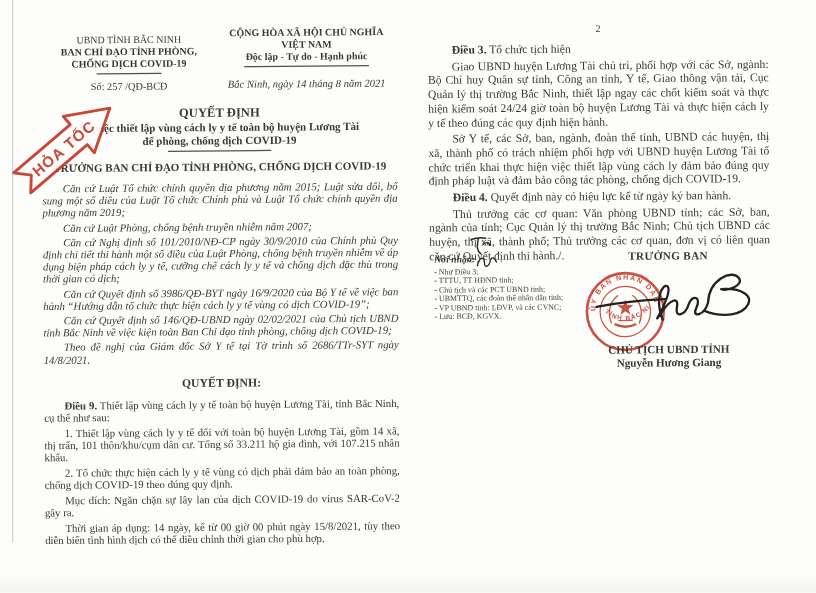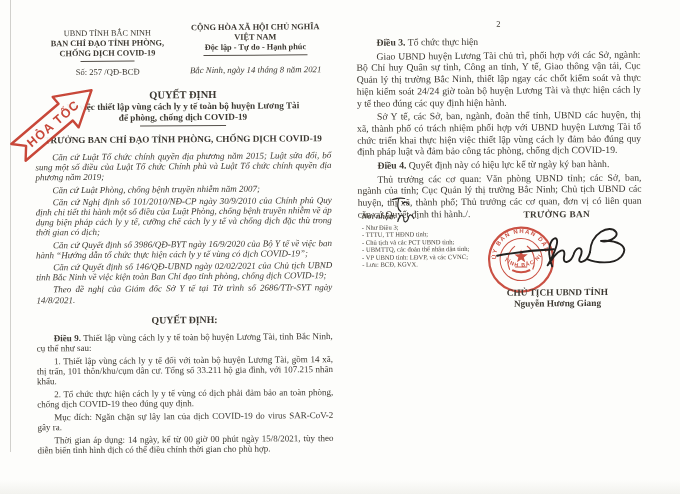--- a/index.html
+++ b/index.html
@@ -95,21 +95,21 @@
       <p class="bodyp">1. Thiết lập vùng cách ly y tế đối với toàn bộ huyện Lương Tài, gồm 14 xã, thị trấn, 101 thôn/khu/cụm dân cư. Tổng số 33.211 hộ gia đình, với 107.215 nhân khẩu.</p>
       <p class="bodyp">2. Tổ chức thực hiện cách ly y tế vùng có dịch phải đảm bảo an toàn phòng, chống dịch COVID-19 theo đúng quy định.</p>
       <p class="bodyp">Mục đích: Ngăn chặn sự lây lan của dịch COVID-19 do virus SAR-CoV-2 gây ra.</p>
       <p class="bodyp">Thời gian áp dụng: 14 ngày, kể từ 00 giờ 00 phút ngày 15/8/2021, tùy theo diễn biến tình hình dịch có thể điều chỉnh thời gian cho phù hợp.</p>
     </div>
 
     <div class="page-right">
       <div class="pgnum">2</div>
 
       <p class="rp"><span class="b">Điều 3.</span>
-        <span>Tổ chức thực hiện</span></p>
+        <span>Tổ chức tịch hiện</span></p>
       <p class="rp">Giao UBND huyện Lương Tài chủ trì, phối hợp với các Sở, ngành: Bộ Chỉ huy Quân sự tỉnh, Công an tỉnh, Y tế, Giao thông vận tải, Cục Quản lý thị trường Bắc Ninh, thiết lập ngay các chốt kiểm soát và thực hiện kiểm soát 24/24 giờ toàn bộ huyện Lương Tài và thực hiện cách ly y tế theo đúng các quy định hiện hành.</p>
       <p class="rp">Sở Y tế, các Sở, ban, ngành, đoàn thể tỉnh, UBND các huyện, thị xã, thành phố có trách nhiệm phối hợp với UBND huyện Lương Tài tổ chức triển khai thực hiện việc thiết lập vùng cách ly đảm bảo đúng quy định pháp luật và đảm bảo công tác phòng, chống dịch COVID-19.</p>
       <p class="rp"><span class="b">Điều 4.</span>
         <span>Quyết định này có hiệu lực kể từ ngày ký ban hành.</span></p>
       <p class="rp">Thủ trưởng các cơ quan: Văn phòng UBND tỉnh; các Sở, ban, ngành của tỉnh; Cục Quản lý thị trường Bắc Ninh; Chủ tịch UBND các huyện, thị xã, thành phố; Thủ trưởng các cơ quan, đơn vị có liên quan căn cứ Quyết định thi hành./.</p>
     </div>
 
     <div class="recipients">
       <div class="recip-h">Nơi nhận:</div>
       <div class="recip-item">- Như Điều 3;</div>

